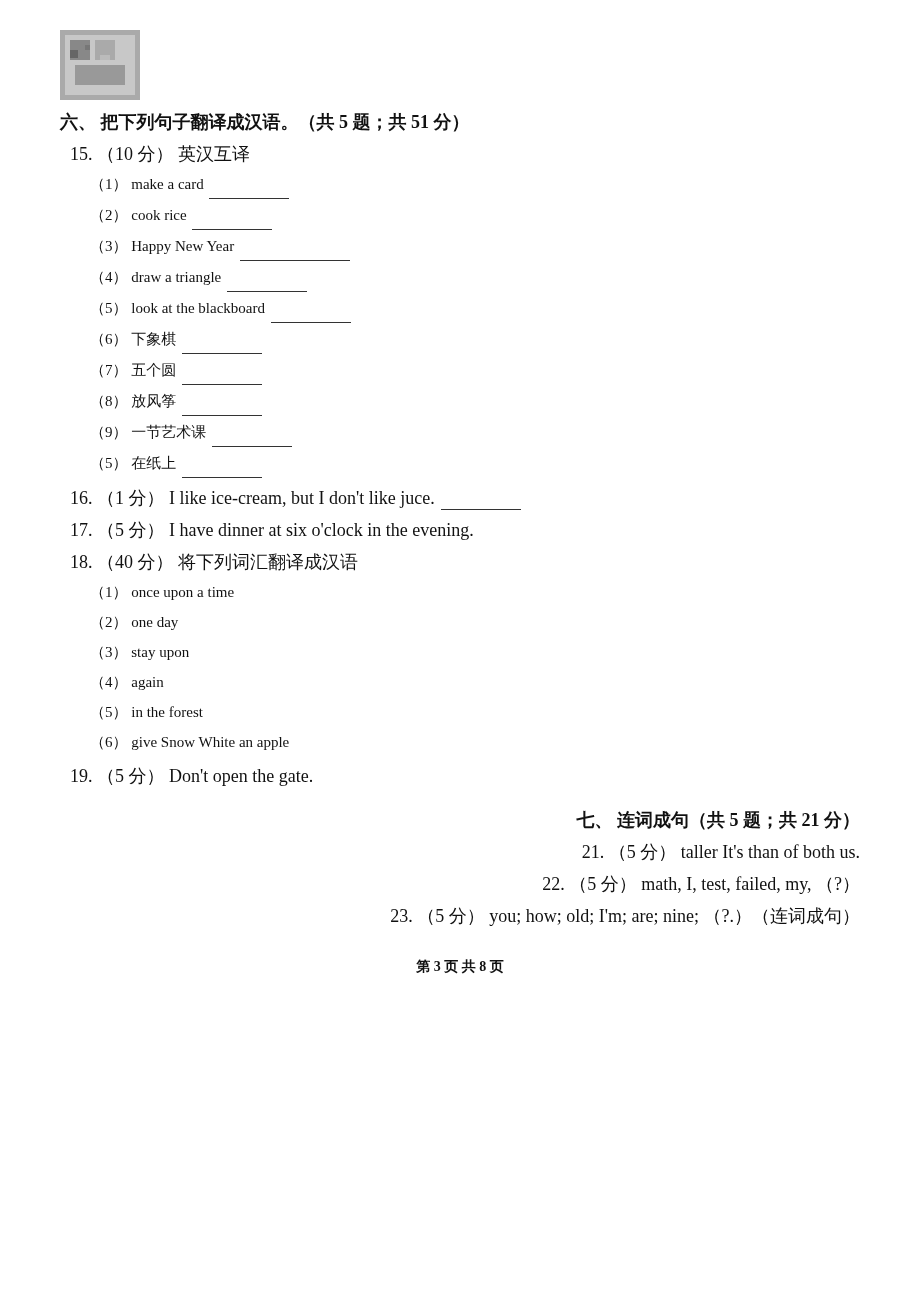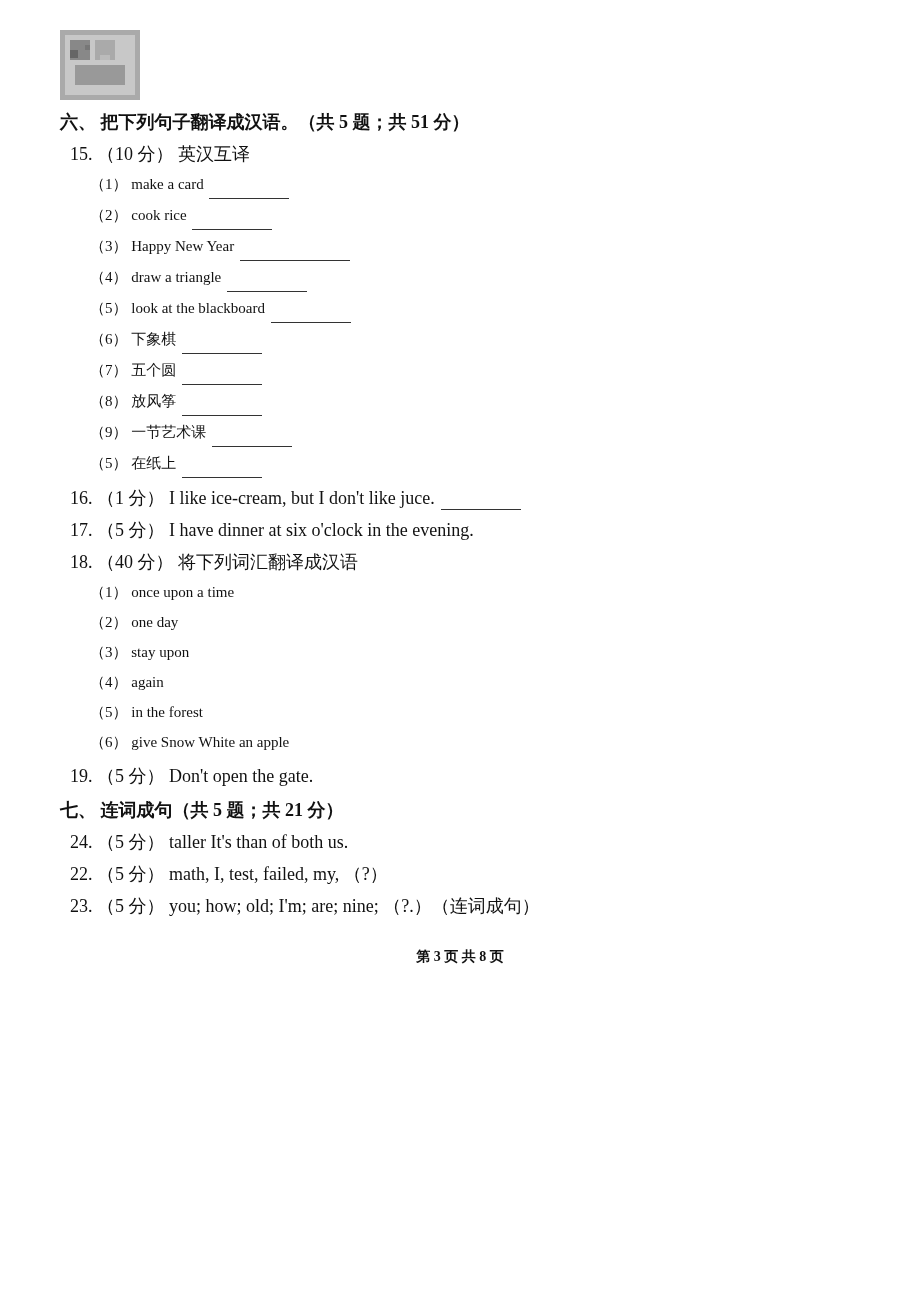--- a/index.html
+++ b/index.html
@@ -204,27 +204,27 @@
 
   <div class="question-block">
     <div class="question-num">
       <span>19.</span>
       <span>（5 分）</span>
       <span>Don't open the gate.</span>
     </div>
   </div>
 </div>
 
-<div style="margin-top:10px;">
+<div style="margin-top:20px;text-align:right;">
   <div class="section-title">七、 连词成句（共 5 题；共 21 分）</div>
 
 
   <div class="question-block">
     <div class="question-num">
-      <span>24.</span>
+      <span>21.</span>
       <span>（5 分）</span>
       <span>taller   It's   than   of   both   us.</span>
     </div>
   </div>
 
   <div class="question-block">
     <div class="question-num">
       <span>22.</span>
       <span>（5 分）</span>
       <span>math,    I,      test,        failed,     my,       （?）</span>

